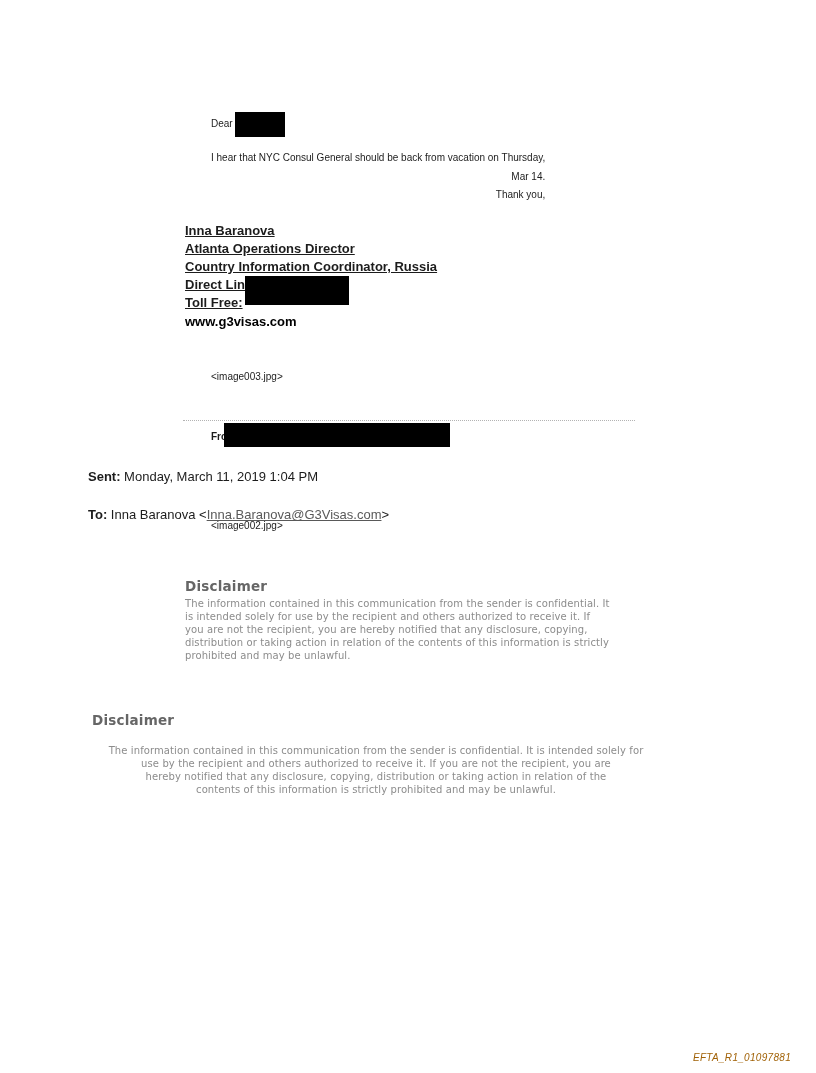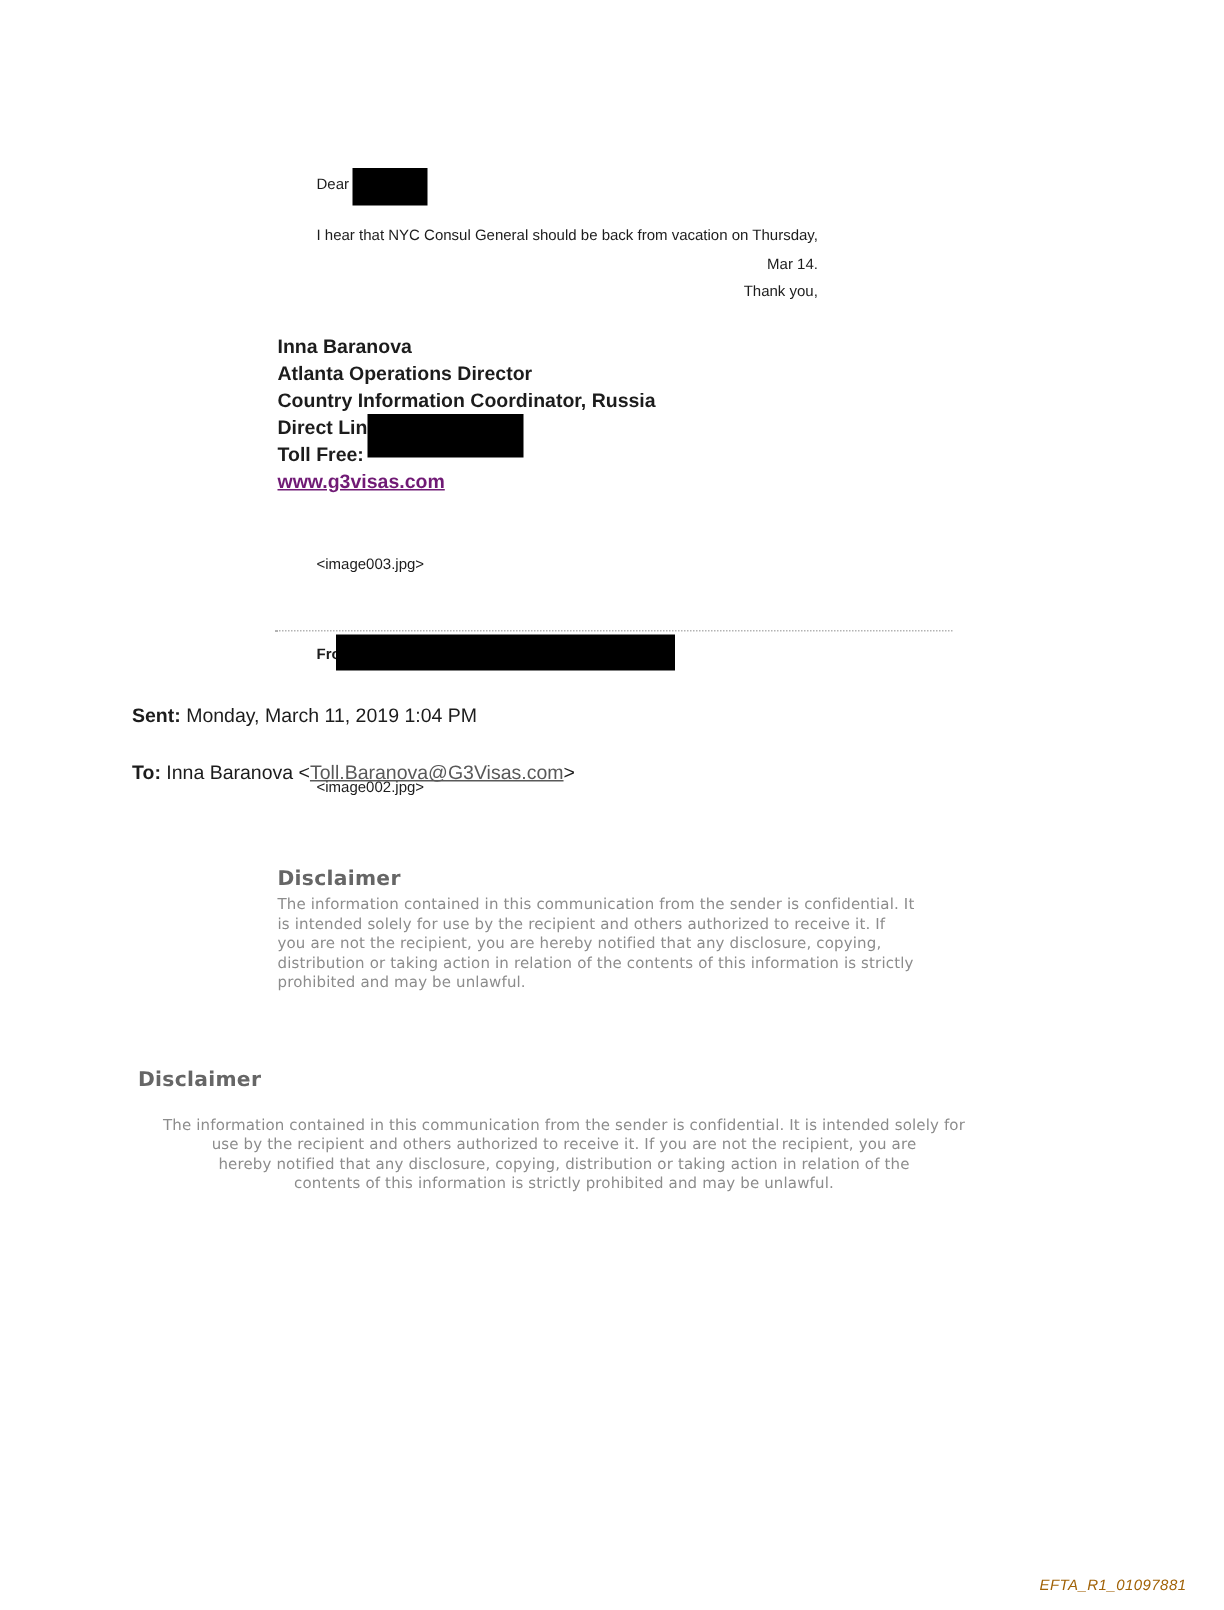--- a/index.html
+++ b/index.html
@@ -17,25 +17,24 @@
   
   .email-text { font-size: 10px; line-height: 18.5px; color: #1c1c1c; margin-left: 26px; }
   .pre { white-space: pre-line; text-align: right; }
   .bold { font-weight: bold; }
 
   
   .redaction { position: absolute; background: #000; }
   .redaction-inline { display: inline-block; background: #000; vertical-align: middle; }
 
   
-  .sig-line { font-size: 13px; line-height: 18px; font-weight: bold; }
+  .sig-line { font-size: 13px; line-height: 18px; font-weight: bold; text-decoration: underline; }
   .weblink {
     font-size: 13px; line-height: 18px;
-    color: #701a75;
-    text-decoration: underline;
+    color: #000000;
     font-weight: bold;
     cursor: pointer;
   }
   .maillink {
     color: #595959;
     text-decoration: underline;
     cursor: pointer;
   }
 
   
@@ -99,21 +98,21 @@
   <div class="abs email-text bold" style="left:185px; top:428px;">
     <span>From:</span>
   </div>
   <div class="redaction" style="left:224px; top:423px; width:226px; height:24px;"></div>
 
   <div class="abs" style="left:88px; top:448px;">
     <div class="meta-line">
       <span class="bold">Sent:</span><span> Monday, March 11, 2019 1:04 PM</span>
     </div>
     <div class="meta-line">
-      <span class="bold">To:</span><span> Inna Baranova &lt;</span><a class="maillink">Toll.Baranova@G3Visas.com</a><span>&gt;</span>
+      <span class="bold">To:</span><span> Inna Baranova &lt;</span><a class="maillink">Inna.Baranova@G3Visas.com</a><span>&gt;</span>
     </div>
   </div>
 
   <div class="abs email-text" style="left:185px; top:517px;">&lt;image002.jpg&gt;</div>
 
   <div class="abs" style="left:185px; top:578px;">
     <div class="disc-head">Disclaimer</div>
     <div class="disc-body nowrap-lines" style="margin-top:3px;">The information contained in this communication from the sender is confidential. It
 is intended solely for use by the recipient and others authorized to receive it. If
 you are not the recipient, you are hereby notified that any disclosure, copying,

